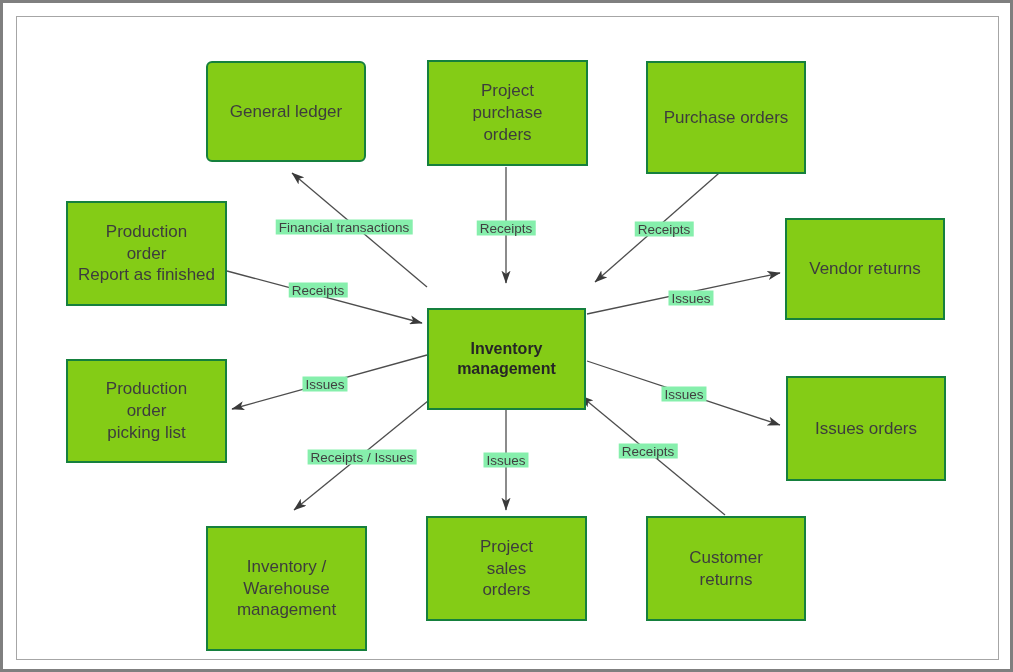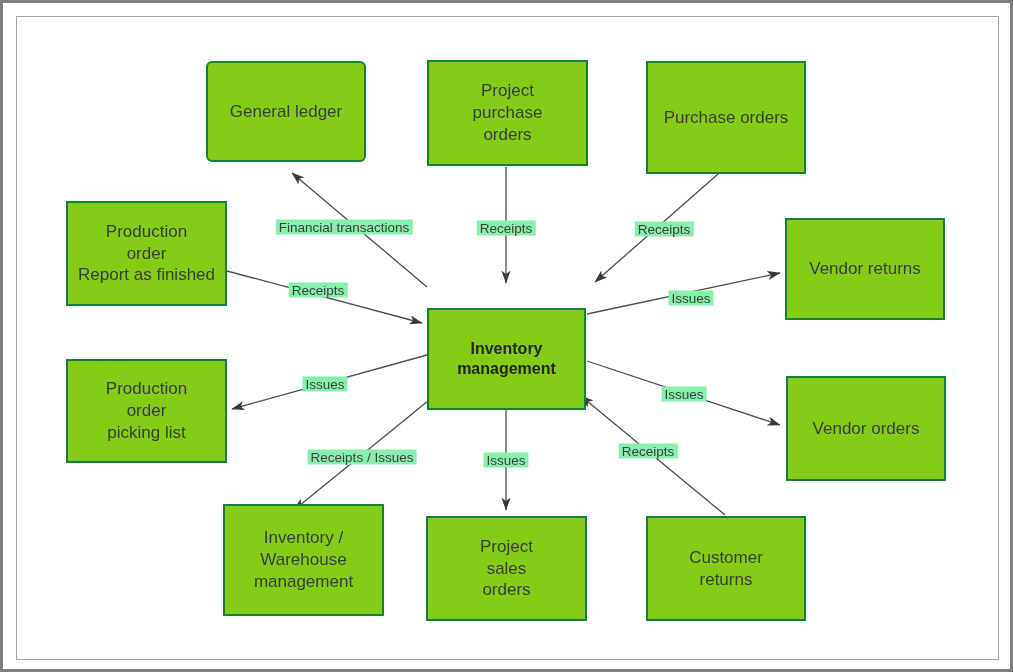--- a/index.html
+++ b/index.html
@@ -97,23 +97,23 @@
   </div>
   <div class="node" style="left:63px; top:356px; width:161px; height:104px;">
     <span>Production
 order
 picking list</span>
   </div>
   <div class="node" style="left:782px; top:215px; width:160px; height:102px;">
     <span>Vendor returns</span>
   </div>
   <div class="node" style="left:783px; top:373px; width:160px; height:105px;">
-    <span>Vendor orders</span>
+    <span>Issues orders</span>
   </div>
-  <div class="node" style="left:203px; top:501px; width:161px; height:112px;margin-left:17px;">
+  <div class="node" style="left:203px; top:523px; width:161px; height:125px;">
     <span>Inventory /
 Warehouse
 management</span>
   </div>
   <div class="node" style="left:423px; top:513px; width:161px; height:105px;">
     <span>Project
 sales
 orders</span>
   </div>
   <div class="node" style="left:643px; top:513px; width:160px; height:105px;">

